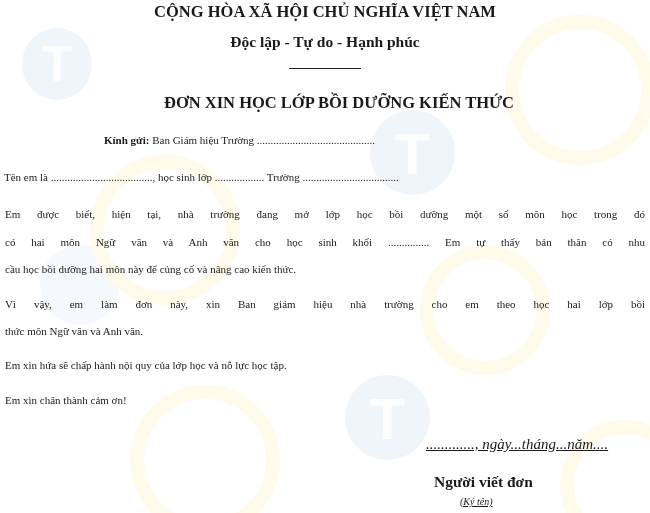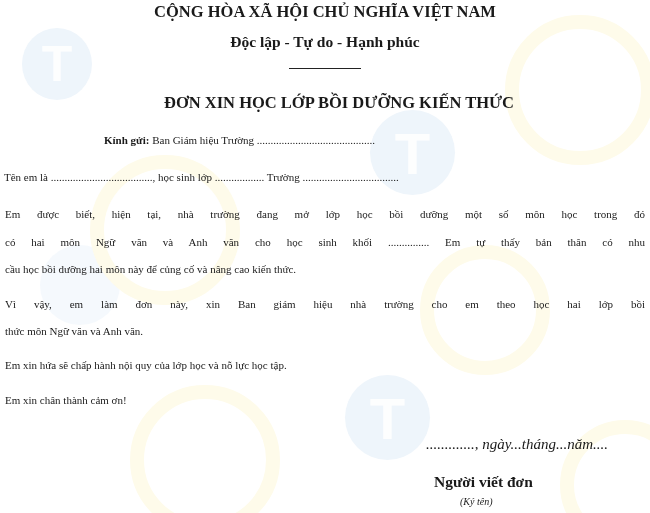--- a/index.html
+++ b/index.html
@@ -12,21 +12,21 @@
   .wm { position:absolute; border-radius:50%; pointer-events:none; }
   .wm-blue { background:#eef5fb; }
   .wm-yellow { background:transparent; border:14px solid #fefbea; box-sizing:border-box; }
   .wm-t {
     position:absolute; left:50%; top:50%; transform:translate(-50%,-50%);
     font-family:"Liberation Sans", sans-serif; font-weight:bold; color:#ffffff; opacity:0.9;
   }
   .line { position:absolute; white-space:nowrap; font-size:11px; line-height:20px; }
   .center { left:0; width:650px; text-align:center; }
   .bold { font-weight:bold; }
-  .italic { font-style:italic; }
+  .italic { font-style:italic;text-decoration:underline; }
   .rule { position:absolute; left:289px; top:68px; width:72px; height:0; border-top:1.2px solid #222; }
   .justify { text-align:justify; text-align-last:justify; width:640px; left:5px; }
 </style>
 </head>
 <body>
 
 <div class="wm wm-blue" style="left:22px;top:28px;width:70px;height:72px;">
   <span class="wm-t" style="font-size:50px;">T</span>
 </div>
 <div class="wm wm-blue" style="left:370px;top:110px;width:85px;height:85px;">

